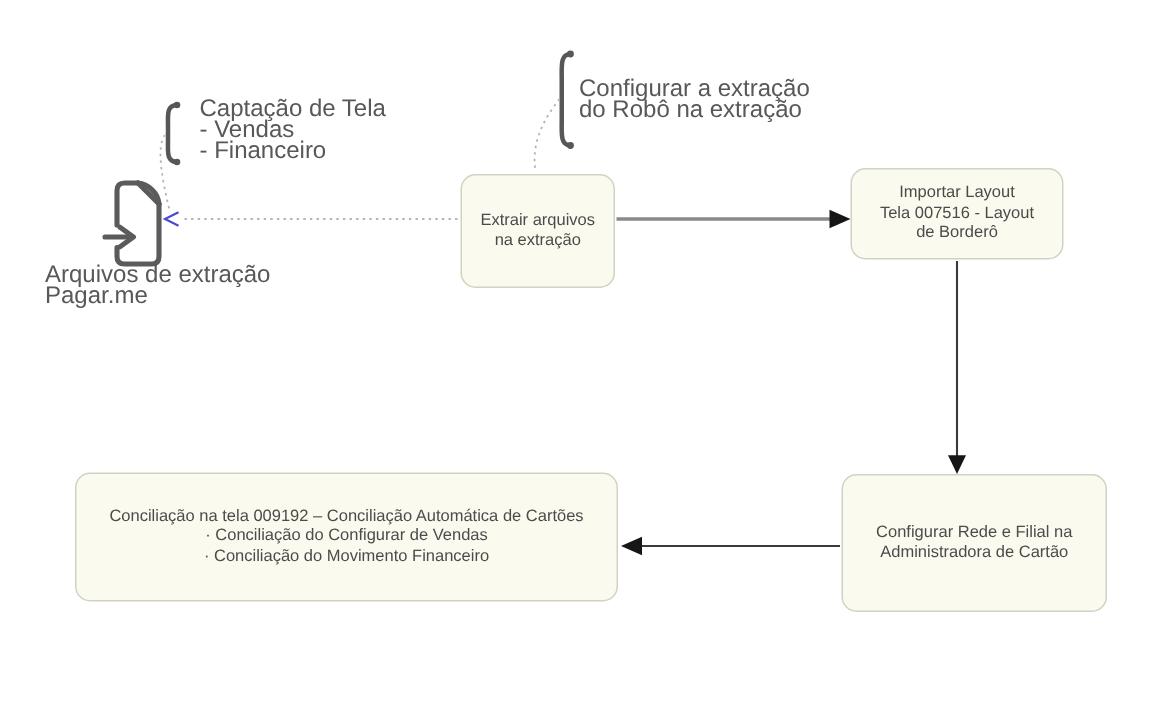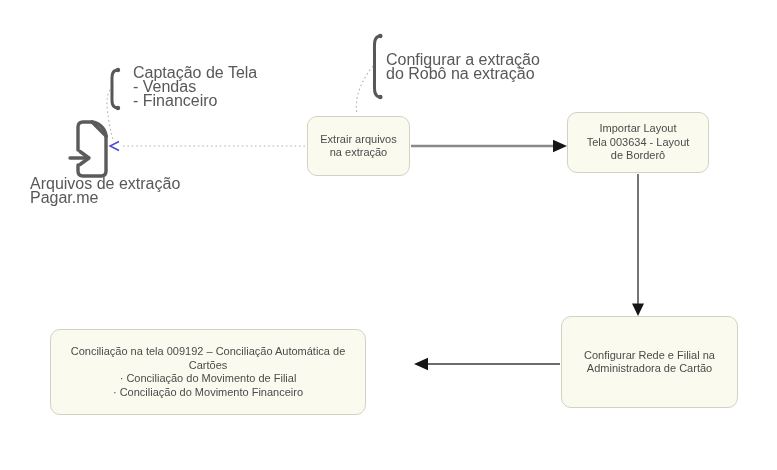--- a/index.html
+++ b/index.html
@@ -87,35 +87,35 @@
   <div class="ann" style="left:386px;top:53px">
     <div>Configurar a extração</div>
     <div>do Robô na extração</div>
   </div>
 
   <div class="ann" style="left:30px;top:177px">
     <div>Arquivos de extração</div>
     <div>Pagar.me</div>
   </div>
 
-  <div class="box" style="left:307px;top:116px;width:103px;height:60px">
+  <div class="box" style="left:307px;top:116px;width:103px;height:76px">
     <div>Extrair arquivos</div>
     <div>na extração</div>
   </div>
 
   <div class="box" style="left:567px;top:112px;width:142px;height:61px">
     <div>Importar Layout</div>
-    <div>Tela 003634 - Layout</div>
+    <div>Tela 007516 - Layout</div>
     <div>de Borderô</div>
   </div>
 
   <div class="box" style="left:561px;top:316px;width:177px;height:92px">
     <div>Configurar Rede e Filial na</div>
     <div>Administradora de Cartão</div>
   </div>
 
-  <div class="box" style="left:50px;top:329px;width:316px;height:86px">
+  <div class="box" style="left:50px;top:315px;width:362px;height:86px">
     <div>Conciliação na tela 009192 – Conciliação Automática de Cartões</div>
-    <div>· Conciliação do Movimento de Filial</div>
+    <div>· Conciliação do Configurar de Vendas</div>
     <div>· Conciliação do Movimento Financeiro</div>
   </div>
 
 </div>
 
 </body></html>

